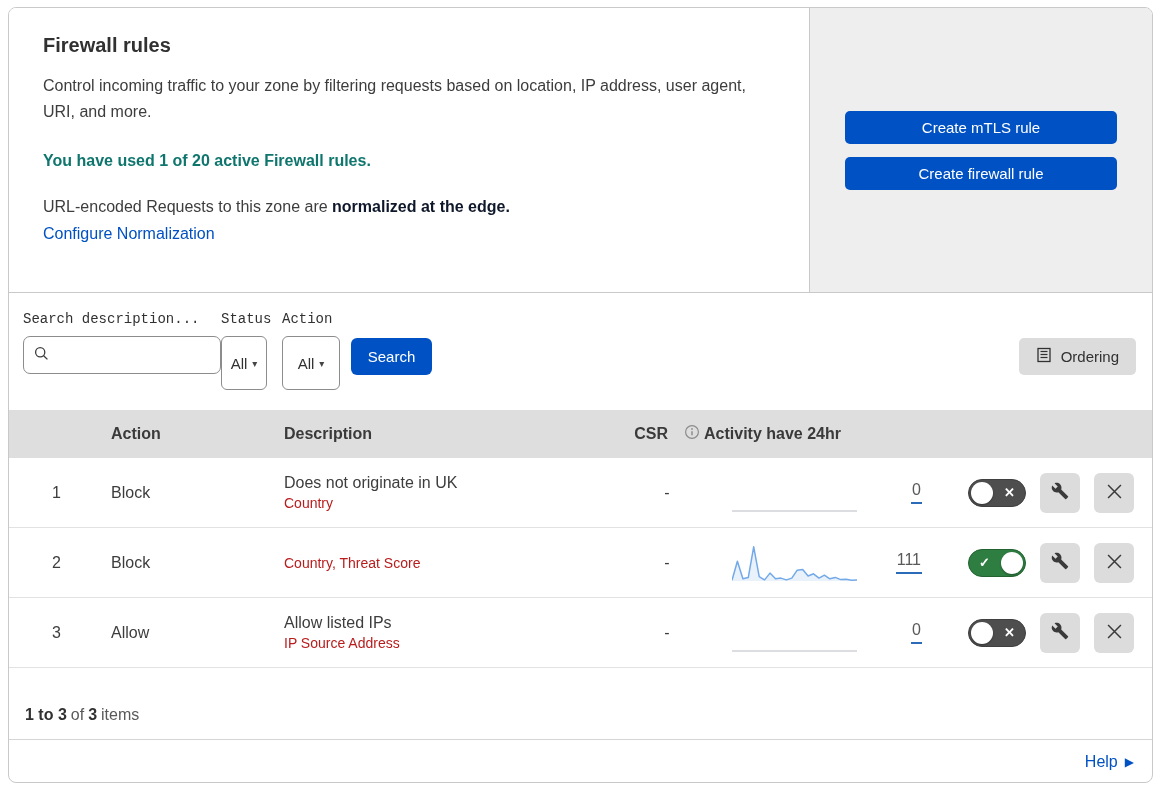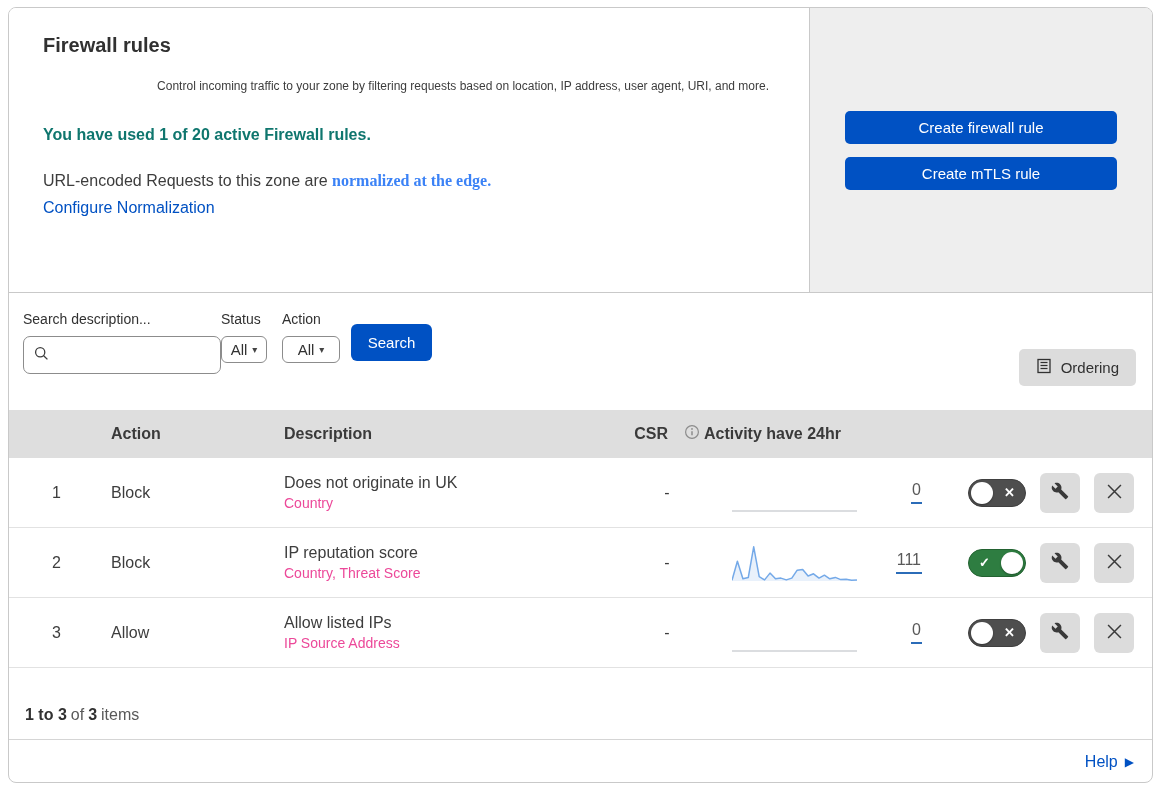--- a/index.html
+++ b/index.html
@@ -18,75 +18,75 @@
     border: 1px solid #c9c9c9;
     border-radius: 8px;
     overflow: hidden;
     background: #fff;
   }
 
   
   .hero { display: flex; height: 285px; border-bottom: 1px solid #c9c9c9; }
   .hero-left { flex: 1; padding: 26px 40px 30px 34px; background: #fff; }
   .hero-title { font-size: 20px; font-weight: 600; color: #313131; margin-bottom: 16px; }
-  .hero-desc { font-size: 12px; line-height: 26px; color: #3d3d3d; max-width: 730px; margin-bottom: 27px; text-align: right; }
+  .hero-desc { font-size: 16px; line-height: 26px; color: #3d3d3d; max-width: 730px; margin-bottom: 27px; }
   .hero-usage { font-size: 16px; font-weight: bold; color: #0f766e; margin-bottom: 28px; }
   .hero-norm { font-size: 16px; color: #3d3d3d; margin-bottom: 9px; }
-  .hero-norm b { color: #3b82f6; font-family: Liberation Serif, serif; }
+  .hero-norm b { color: #0f172a; }
   .link { color: #0051c3; cursor: pointer; font-size: 16px; }
   .hero-right {
     width: 343px; background: #eeeeee; border-left: 1px solid #c9c9c9;
     display: flex; flex-direction: column; justify-content: center; align-items: center; gap: 13px;
   }
   .btn-primary {
     width: 272px; height: 33px; background: #0051c3; color: #fff; border: none;
     border-radius: 5px; font-size: 15px; font-family: inherit; cursor: pointer;
     display: flex; align-items: center; justify-content: center;
   }
 
   
   .filters { height: 117px; padding: 18px 16px 0 14px; display: flex; align-items: flex-start; }
   .f-group { display: flex; flex-direction: column; }
-  .f-label { font-size: 14px; color: #313131; margin-bottom: 9px; }
+  .f-label { font-size: 14px; color: #313131; margin-bottom: 9px; font-family: Liberation Mono, monospace; }
   .search-box {
     width: 198px; height: 38px; border: 1px solid #8c8c8c; border-radius: 7px;
     display: flex; align-items: center; padding: 0 10px; background: #fff;
   }
   .search-box input { border: none; outline: none; flex: 1; font-size: 15px; font-family: inherit; margin-left: 8px; min-width: 0; background: transparent; }
   .select-box {
-    height: 27px; border: 1px solid #8c8c8c; border-radius: 6px; background: #fff;
+    height: 54px; border: 1px solid #8c8c8c; border-radius: 6px; background: #fff;
     display: flex; align-items: center; justify-content: center; gap: 5px;
     font-size: 15px; color: #313131; cursor: pointer;
   }
   .sel-status { width: 46px; margin-right: 15px; }
   .sel-action { width: 58px; }
   .dd-arrow { font-size: 10px; color: #444; }
   .btn-search {
-    margin-left: 11px; margin-top: 13px; width: 81px; height: 37px; background: #0051c3; color: #fff;
+    margin-left: 11px; margin-top: 27px; width: 81px; height: 37px; background: #0051c3; color: #fff;
     border: none; border-radius: 6px; font-size: 15px; font-family: inherit; cursor: pointer;
   }
   .btn-ordering {
-    margin-left: auto; margin-top: 38px; height: 37px; padding: 0 17px; background: #dcdcdc;
+    margin-left: auto; margin-top: 27px; height: 37px; padding: 0 17px; background: #dcdcdc;
     border: none; border-radius: 5px; font-size: 15px; color: #313131; font-family: inherit;
     display: flex; align-items: center; gap: 9px; cursor: pointer;
   }
 
   
   .tgrid { display: grid; grid-template-columns: 95px 172px 1fr 110px 230px 190px; align-items: center; }
   .thead { height: 48px; background: #dedede; font-size: 16px; font-weight: 600; color: #3a3a3a; }
   .th-action { padding-left: 7px; }
   .th-desc { padding-left: 8px; }
   .th-csr { display: flex; align-items: center; justify-content: flex-end; gap: 16px; transform: translateX(-32px); }
   .th-activity { transform: translateX(-28px); }
   .trow { height: 70px; border-bottom: 1px solid #e2e2e2; background: #fff; }
   .cell-num { text-align: center; font-size: 16px; color: #3d3d3d; }
   .cell-action { padding-left: 7px; font-size: 16px; color: #3d3d3d; }
   .cell-desc { padding-left: 8px; }
   .desc-main { font-size: 16px; color: #3d3d3d; margin-bottom: 3px; }
-  .desc-sub { font-size: 14px; color: #ec4899; }
+  .desc-sub { font-size: 14px; color: #b91c1c; }
   .cell-csr { text-align: center; transform: translateX(-10px); font-size: 16px; color: #3d3d3d; }
   .cell-activity { display: flex; align-items: center; padding-right: 40px; }
   .spark { width: 125px; height: 44px; }
   .count-link { margin-left: auto; font-size: 16px; color: #595959; border-bottom: 2px solid #2b6cb8; padding: 0 1px 3px 1px; cursor: pointer; text-decoration: none; }
   .cell-controls { display: flex; align-items: center; justify-content: flex-end; gap: 14px; padding-right: 18px; }
 
   
   .toggle { width: 58px; height: 28px; border-radius: 15px; position: relative; cursor: pointer; flex-shrink: 0; }
   .toggle .t-knob { position: absolute; top: 2px; width: 22px; height: 22px; border-radius: 50%; background: #fff; box-shadow: 0 1px 2px rgba(0,0,0,0.35); }
   .toggle.off { background: #4e4e4e; border: 1px solid #404040; }
@@ -120,22 +120,22 @@
 
   <div class="hero">
     <div class="hero-left">
       <div class="hero-title">Firewall rules</div>
       <div class="hero-desc">Control incoming traffic to your zone by filtering requests based on location, IP address, user agent, URI, and more.</div>
       <div class="hero-usage">You have used 1 of 20 active Firewall rules.</div>
       <div class="hero-norm"><span>URL-encoded Requests to this zone are </span><b>normalized at the edge.</b></div>
       <a class="link">Configure Normalization</a>
     </div>
     <div class="hero-right">
+      <button class="btn-primary">Create mTLS rule</button>
       <button class="btn-primary">Create firewall rule</button>
-      <button class="btn-primary">Create mTLS rule</button>
     </div>
   </div>
 
   <div class="filters">
     <div class="f-group">
       <div class="f-label">Search description...</div>
       <div class="search-box">
         <span>
           <svg width="15" height="15" viewBox="0 0 15 15">
               <circle cx="6.2" cy="6.2" r="4.6" fill="none" stroke="#3d3d3d" stroke-width="1.3"></circle>
@@ -225,21 +225,20 @@
             </svg>
         </span>
       </button>
     </div>
   </div>
 
   <div class="tgrid trow">
     <div class="cell-num">2</div>
     <div class="cell-action">Block</div>
     <div class="cell-desc">
-      <div class="desc-main">IP reputation score</div>
       <div class="desc-sub">Country, Threat Score</div>
     </div>
     <div class="cell-csr">-</div>
     <div class="cell-activity">
       <svg class="spark" viewBox="0 0 125 44">
           <path d="M0 39.3 L5.4 20.2 L10.9 37.8 L16.3 36.4 L21.7 5.8 L27.2 35.7 L32.6 38.9 L38.0 32.1 L43.5 37.8 L48.9 37.1 L54.3 38.9 L59.8 37.1 L65.2 29.2 L70.7 28.5 L76.1 35.0 L81.5 32.8 L87.0 37.1 L92.4 34.2 L97.8 37.8 L103.3 36.4 L108.7 38.6 L114.1 38.2 L119.6 39.3 L125.0 38.9 L125 40 L0 40 Z" fill="rgba(116,169,232,0.16)" stroke="none"></path>
           <path d="M0 39.3 L5.4 20.2 L10.9 37.8 L16.3 36.4 L21.7 5.8 L27.2 35.7 L32.6 38.9 L38.0 32.1 L43.5 37.8 L48.9 37.1 L54.3 38.9 L59.8 37.1 L65.2 29.2 L70.7 28.5 L76.1 35.0 L81.5 32.8 L87.0 37.1 L92.4 34.2 L97.8 37.8 L103.3 36.4 L108.7 38.6 L114.1 38.2 L119.6 39.3 L125.0 38.9" fill="none" stroke="#74a9e8" stroke-width="1.5" stroke-linejoin="round"></path>
         </svg>
       <a class="count-link">111</a>
     </div>

